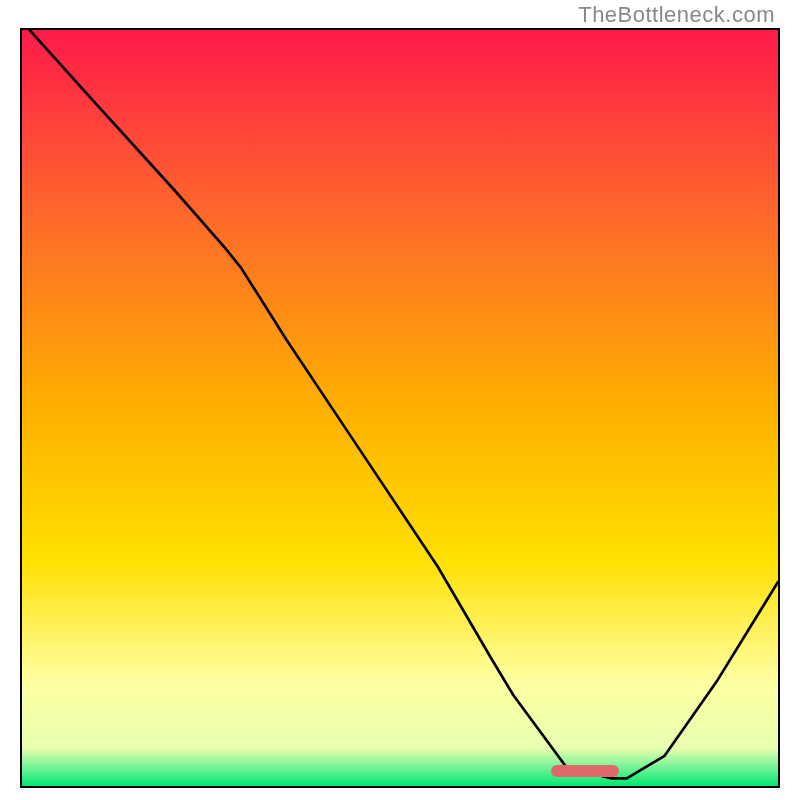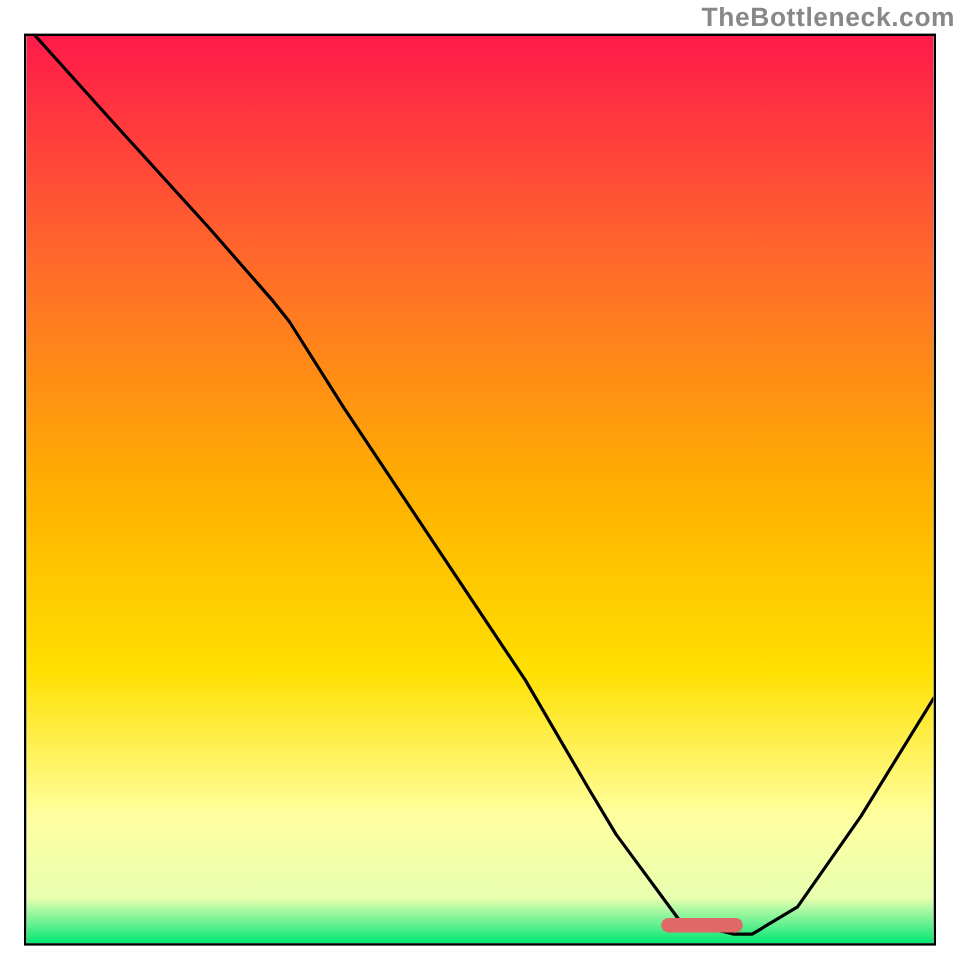--- a/index.html
+++ b/index.html
@@ -12,24 +12,24 @@
   }
   .stage {
     position: relative;
     width: 800px;
     height: 800px;
     overflow: hidden;
   }
   .watermark {
     position: absolute;
     top: 2px;
-    right: 4px;
+    right: 25px;
     color: #888888;
     font-size: 22px;
-    font-weight: 700;
+    font-weight: 400;
     letter-spacing: 0.5px;
     z-index: 10;
   }
   .plot {
     position: absolute;
     left: 20px;
     top: 28px;
     width: 760px;
     height: 760px;
     border: 2.5px solid #000000;

